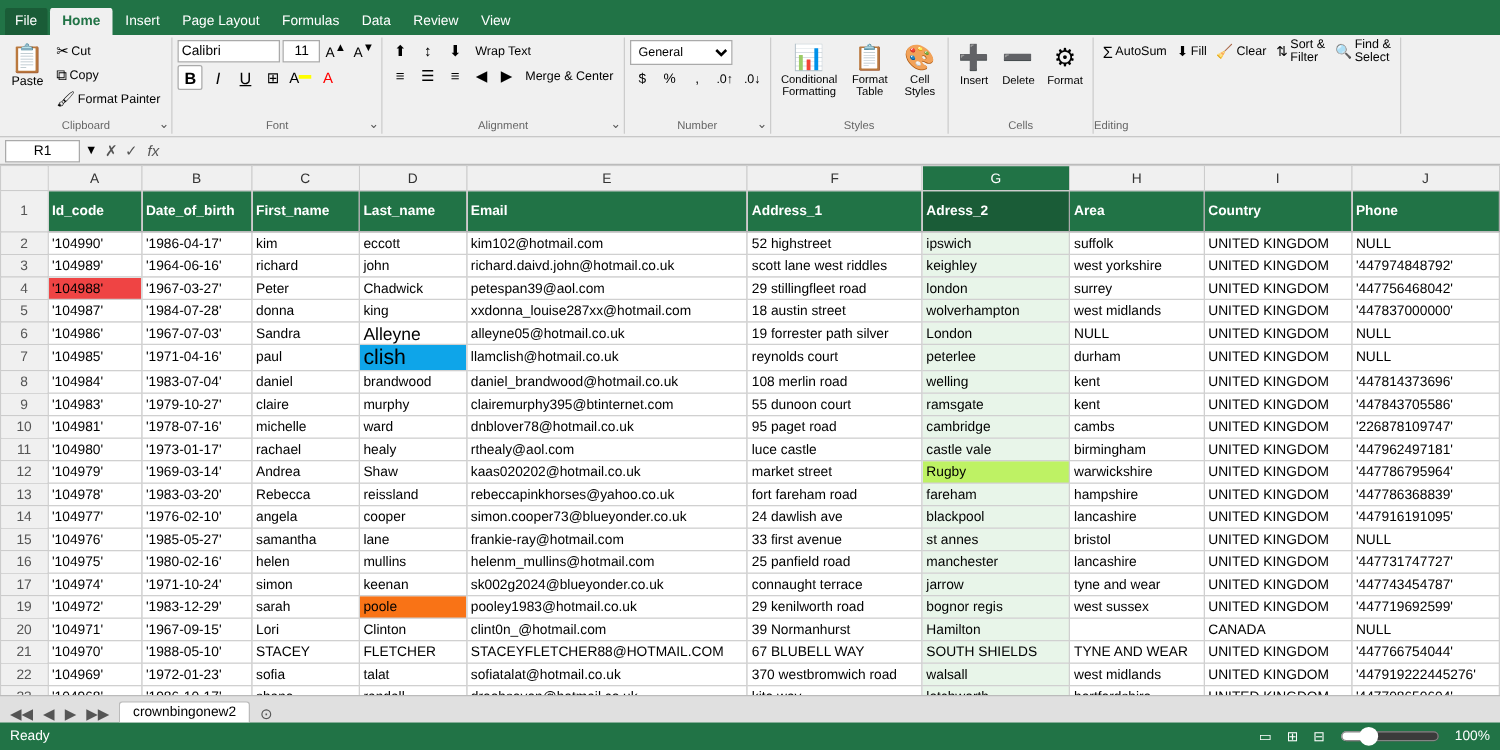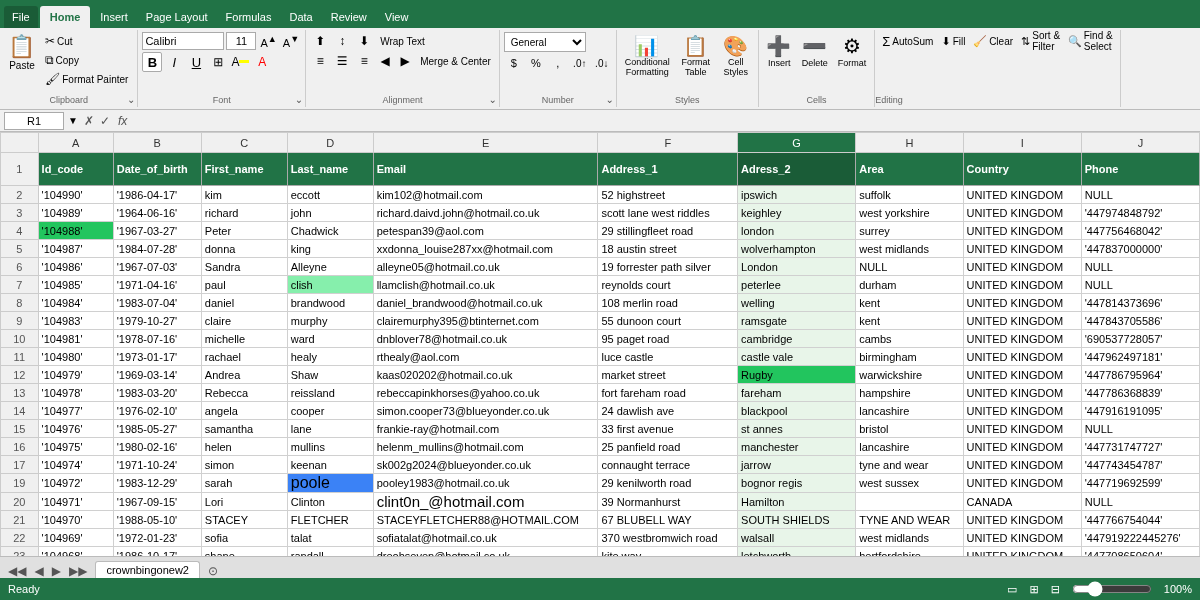--- a/index.html
+++ b/index.html
@@ -242,21 +242,21 @@
           <td style="border: 1px solid rgb(208, 208, 208); font-size: 11px; padding: 0px 3px; height: 18px; white-space: nowrap; overflow: hidden; background: rgb(255, 255, 255); cursor: cell;">john</td>
           <td style="border: 1px solid rgb(208, 208, 208); font-size: 11px; padding: 0px 3px; height: 18px; white-space: nowrap; overflow: hidden; background: rgb(255, 255, 255); cursor: cell;">richard.daivd.john@hotmail.co.uk</td>
           <td style="border: 1px solid rgb(208, 208, 208); font-size: 11px; padding: 0px 3px; height: 18px; white-space: nowrap; overflow: hidden; background: rgb(255, 255, 255); cursor: cell;">scott lane west riddles</td>
           <td style="border: 1px solid rgb(208, 208, 208); font-size: 11px; padding: 0px 3px; height: 18px; white-space: nowrap; overflow: hidden; background: rgb(232, 245, 233); cursor: cell;">keighley</td>
           <td style="border: 1px solid rgb(208, 208, 208); font-size: 11px; padding: 0px 3px; height: 18px; white-space: nowrap; overflow: hidden; background: rgb(255, 255, 255); cursor: cell;">west yorkshire</td>
           <td style="border: 1px solid rgb(208, 208, 208); font-size: 11px; padding: 0px 3px; height: 18px; white-space: nowrap; overflow: hidden; background: rgb(255, 255, 255); cursor: cell;">UNITED KINGDOM</td>
           <td style="border: 1px solid rgb(208, 208, 208); font-size: 11px; padding: 0px 3px; height: 18px; white-space: nowrap; overflow: hidden; background: rgb(255, 255, 255); cursor: cell;">'447974848792'</td>
         </tr>
         <tr>
           <td style="background: rgb(240, 240, 240); text-align: center; color: rgb(85, 85, 85); border: 1px solid rgb(204, 204, 204); min-width: 35px; width: 35px; height: 18px; position: sticky; left: 0px; z-index: 5;">4</td>
-          <td style="border: 1px solid rgb(208, 208, 208); font-size: 11px; padding: 0px 3px; height: 18px; white-space: nowrap; overflow: hidden; background: #22c55e; cursor: cell;">'104988'</td>
+          <td style="border: 1px solid rgb(208, 208, 208); font-size: 11px; padding: 0px 3px; height: 18px; white-space: nowrap; overflow: hidden; background: #ef4444; cursor: cell;">'104988'</td>
           <td style="border: 1px solid rgb(208, 208, 208); font-size: 11px; padding: 0px 3px; height: 18px; white-space: nowrap; overflow: hidden; background: rgb(255, 255, 255); cursor: cell;">'1967-03-27'</td>
           <td style="border: 1px solid rgb(208, 208, 208); font-size: 11px; padding: 0px 3px; height: 18px; white-space: nowrap; overflow: hidden; background: rgb(255, 255, 255); cursor: cell;">Peter</td>
           <td style="border: 1px solid rgb(208, 208, 208); font-size: 11px; padding: 0px 3px; height: 18px; white-space: nowrap; overflow: hidden; background: rgb(255, 255, 255); cursor: cell;">Chadwick</td>
           <td style="border: 1px solid rgb(208, 208, 208); font-size: 11px; padding: 0px 3px; height: 18px; white-space: nowrap; overflow: hidden; background: rgb(255, 255, 255); cursor: cell;">petespan39@aol.com</td>
           <td style="border: 1px solid rgb(208, 208, 208); font-size: 11px; padding: 0px 3px; height: 18px; white-space: nowrap; overflow: hidden; background: rgb(255, 255, 255); cursor: cell;">29 stillingfleet road</td>
           <td style="border: 1px solid rgb(208, 208, 208); font-size: 11px; padding: 0px 3px; height: 18px; white-space: nowrap; overflow: hidden; background: rgb(232, 245, 233); cursor: cell;">london</td>
           <td style="border: 1px solid rgb(208, 208, 208); font-size: 11px; padding: 0px 3px; height: 18px; white-space: nowrap; overflow: hidden; background: rgb(255, 255, 255); cursor: cell;">surrey</td>
           <td style="border: 1px solid rgb(208, 208, 208); font-size: 11px; padding: 0px 3px; height: 18px; white-space: nowrap; overflow: hidden; background: rgb(255, 255, 255); cursor: cell;">UNITED KINGDOM</td>
           <td style="border: 1px solid rgb(208, 208, 208); font-size: 11px; padding: 0px 3px; height: 18px; white-space: nowrap; overflow: hidden; background: rgb(255, 255, 255); cursor: cell;">'447756468042'</td>
         </tr>
@@ -271,34 +271,34 @@
           <td style="border: 1px solid rgb(208, 208, 208); font-size: 11px; padding: 0px 3px; height: 18px; white-space: nowrap; overflow: hidden; background: rgb(232, 245, 233); cursor: cell;">wolverhampton</td>
           <td style="border: 1px solid rgb(208, 208, 208); font-size: 11px; padding: 0px 3px; height: 18px; white-space: nowrap; overflow: hidden; background: rgb(255, 255, 255); cursor: cell;">west midlands</td>
           <td style="border: 1px solid rgb(208, 208, 208); font-size: 11px; padding: 0px 3px; height: 18px; white-space: nowrap; overflow: hidden; background: rgb(255, 255, 255); cursor: cell;">UNITED KINGDOM</td>
           <td style="border: 1px solid rgb(208, 208, 208); font-size: 11px; padding: 0px 3px; height: 18px; white-space: nowrap; overflow: hidden; background: rgb(255, 255, 255); cursor: cell;">'447837000000'</td>
         </tr>
         <tr>
           <td style="background: rgb(240, 240, 240); text-align: center; color: rgb(85, 85, 85); border: 1px solid rgb(204, 204, 204); min-width: 35px; width: 35px; height: 18px; position: sticky; left: 0px; z-index: 5;">6</td>
           <td style="border: 1px solid rgb(208, 208, 208); font-size: 11px; padding: 0px 3px; height: 18px; white-space: nowrap; overflow: hidden; background: rgb(255, 255, 255); cursor: cell;">'104986'</td>
           <td style="border: 1px solid rgb(208, 208, 208); font-size: 11px; padding: 0px 3px; height: 18px; white-space: nowrap; overflow: hidden; background: rgb(255, 255, 255); cursor: cell;">'1967-07-03'</td>
           <td style="border: 1px solid rgb(208, 208, 208); font-size: 11px; padding: 0px 3px; height: 18px; white-space: nowrap; overflow: hidden; background: rgb(255, 255, 255); cursor: cell;">Sandra</td>
-          <td style="border: 1px solid rgb(208, 208, 208); font-size: 11px; padding: 0px 3px; height: 18px; white-space: nowrap; overflow: hidden; background: rgb(255, 255, 255); cursor: cell;">Alleyne</td>
+          <td style="border: 1px solid rgb(208, 208, 208); font-size: 14px; padding: 0px 3px; height: 18px; white-space: nowrap; overflow: hidden; background: rgb(255, 255, 255); cursor: cell;">Alleyne</td>
           <td style="border: 1px solid rgb(208, 208, 208); font-size: 11px; padding: 0px 3px; height: 18px; white-space: nowrap; overflow: hidden; background: rgb(255, 255, 255); cursor: cell;">alleyne05@hotmail.co.uk</td>
           <td style="border: 1px solid rgb(208, 208, 208); font-size: 11px; padding: 0px 3px; height: 18px; white-space: nowrap; overflow: hidden; background: rgb(255, 255, 255); cursor: cell;">19 forrester path silver</td>
           <td style="border: 1px solid rgb(208, 208, 208); font-size: 11px; padding: 0px 3px; height: 18px; white-space: nowrap; overflow: hidden; background: rgb(232, 245, 233); cursor: cell;">London</td>
           <td style="border: 1px solid rgb(208, 208, 208); font-size: 11px; padding: 0px 3px; height: 18px; white-space: nowrap; overflow: hidden; background: rgb(255, 255, 255); cursor: cell;">NULL</td>
           <td style="border: 1px solid rgb(208, 208, 208); font-size: 11px; padding: 0px 3px; height: 18px; white-space: nowrap; overflow: hidden; background: rgb(255, 255, 255); cursor: cell;">UNITED KINGDOM</td>
           <td style="border: 1px solid rgb(208, 208, 208); font-size: 11px; padding: 0px 3px; height: 18px; white-space: nowrap; overflow: hidden; background: rgb(255, 255, 255); cursor: cell;">NULL</td>
         </tr>
         <tr>
           <td style="background: rgb(240, 240, 240); text-align: center; color: rgb(85, 85, 85); border: 1px solid rgb(204, 204, 204); min-width: 35px; width: 35px; height: 18px; position: sticky; left: 0px; z-index: 5;">7</td>
           <td style="border: 1px solid rgb(208, 208, 208); font-size: 11px; padding: 0px 3px; height: 18px; white-space: nowrap; overflow: hidden; background: rgb(255, 255, 255); cursor: cell;">'104985'</td>
           <td style="border: 1px solid rgb(208, 208, 208); font-size: 11px; padding: 0px 3px; height: 18px; white-space: nowrap; overflow: hidden; background: rgb(255, 255, 255); cursor: cell;">'1971-04-16'</td>
           <td style="border: 1px solid rgb(208, 208, 208); font-size: 11px; padding: 0px 3px; height: 18px; white-space: nowrap; overflow: hidden; background: rgb(255, 255, 255); cursor: cell;">paul</td>
-          <td style="border: 1px solid rgb(208, 208, 208); font-size: 11px; padding: 0px 3px; height: 18px; white-space: nowrap; overflow: hidden; background: #86efac; cursor: cell;">clish</td>
+          <td style="border: 1px solid rgb(208, 208, 208); font-size: 17px; padding: 0px 3px; height: 18px; white-space: nowrap; overflow: hidden; background: #0ea5e9; cursor: cell;">clish</td>
           <td style="border: 1px solid rgb(208, 208, 208); font-size: 11px; padding: 0px 3px; height: 18px; white-space: nowrap; overflow: hidden; background: rgb(255, 255, 255); cursor: cell;">llamclish@hotmail.co.uk</td>
           <td style="border: 1px solid rgb(208, 208, 208); font-size: 11px; padding: 0px 3px; height: 18px; white-space: nowrap; overflow: hidden; background: rgb(255, 255, 255); cursor: cell;">reynolds court</td>
           <td style="border: 1px solid rgb(208, 208, 208); font-size: 11px; padding: 0px 3px; height: 18px; white-space: nowrap; overflow: hidden; background: rgb(232, 245, 233); cursor: cell;">peterlee</td>
           <td style="border: 1px solid rgb(208, 208, 208); font-size: 11px; padding: 0px 3px; height: 18px; white-space: nowrap; overflow: hidden; background: rgb(255, 255, 255); cursor: cell;">durham</td>
           <td style="border: 1px solid rgb(208, 208, 208); font-size: 11px; padding: 0px 3px; height: 18px; white-space: nowrap; overflow: hidden; background: rgb(255, 255, 255); cursor: cell;">UNITED KINGDOM</td>
           <td style="border: 1px solid rgb(208, 208, 208); font-size: 11px; padding: 0px 3px; height: 18px; white-space: nowrap; overflow: hidden; background: rgb(255, 255, 255); cursor: cell;">NULL</td>
         </tr>
         <tr>
           <td style="background: rgb(240, 240, 240); text-align: center; color: rgb(85, 85, 85); border: 1px solid rgb(204, 204, 204); min-width: 35px; width: 35px; height: 18px; position: sticky; left: 0px; z-index: 5;">8</td>
           <td style="border: 1px solid rgb(208, 208, 208); font-size: 11px; padding: 0px 3px; height: 18px; white-space: nowrap; overflow: hidden; background: rgb(255, 255, 255); cursor: cell;">'104984'</td>
@@ -329,21 +329,21 @@
           <td style="background: rgb(240, 240, 240); text-align: center; color: rgb(85, 85, 85); border: 1px solid rgb(204, 204, 204); min-width: 35px; width: 35px; height: 18px; position: sticky; left: 0px; z-index: 5;">10</td>
           <td style="border: 1px solid rgb(208, 208, 208); font-size: 11px; padding: 0px 3px; height: 18px; white-space: nowrap; overflow: hidden; background: rgb(255, 255, 255); cursor: cell;">'104981'</td>
           <td style="border: 1px solid rgb(208, 208, 208); font-size: 11px; padding: 0px 3px; height: 18px; white-space: nowrap; overflow: hidden; background: rgb(255, 255, 255); cursor: cell;">'1978-07-16'</td>
           <td style="border: 1px solid rgb(208, 208, 208); font-size: 11px; padding: 0px 3px; height: 18px; white-space: nowrap; overflow: hidden; background: rgb(255, 255, 255); cursor: cell;">michelle</td>
           <td style="border: 1px solid rgb(208, 208, 208); font-size: 11px; padding: 0px 3px; height: 18px; white-space: nowrap; overflow: hidden; background: rgb(255, 255, 255); cursor: cell;">ward</td>
           <td style="border: 1px solid rgb(208, 208, 208); font-size: 11px; padding: 0px 3px; height: 18px; white-space: nowrap; overflow: hidden; background: rgb(255, 255, 255); cursor: cell;">dnblover78@hotmail.co.uk</td>
           <td style="border: 1px solid rgb(208, 208, 208); font-size: 11px; padding: 0px 3px; height: 18px; white-space: nowrap; overflow: hidden; background: rgb(255, 255, 255); cursor: cell;">95 paget road</td>
           <td style="border: 1px solid rgb(208, 208, 208); font-size: 11px; padding: 0px 3px; height: 18px; white-space: nowrap; overflow: hidden; background: rgb(232, 245, 233); cursor: cell; margin-left: 16px;">cambridge</td>
           <td style="border: 1px solid rgb(208, 208, 208); font-size: 11px; padding: 0px 3px; height: 18px; white-space: nowrap; overflow: hidden; background: rgb(255, 255, 255); cursor: cell;">cambs</td>
           <td style="border: 1px solid rgb(208, 208, 208); font-size: 11px; padding: 0px 3px; height: 18px; white-space: nowrap; overflow: hidden; background: rgb(255, 255, 255); cursor: cell;">UNITED KINGDOM</td>
-          <td style="border: 1px solid rgb(208, 208, 208); font-size: 11px; padding: 0px 3px; height: 18px; white-space: nowrap; overflow: hidden; background: rgb(255, 255, 255); cursor: cell;">'690537728057'</td>
+          <td style="border: 1px solid rgb(208, 208, 208); font-size: 11px; padding: 0px 3px; height: 18px; white-space: nowrap; overflow: hidden; background: rgb(255, 255, 255); cursor: cell;">'226878109747'</td>
         </tr>
         <tr>
           <td style="background: rgb(240, 240, 240); text-align: center; color: rgb(85, 85, 85); border: 1px solid rgb(204, 204, 204); min-width: 35px; width: 35px; height: 18px; position: sticky; left: 0px; z-index: 5;">11</td>
           <td style="border: 1px solid rgb(208, 208, 208); font-size: 11px; padding: 0px 3px; height: 18px; white-space: nowrap; overflow: hidden; background: rgb(255, 255, 255); cursor: cell;">'104980'</td>
           <td style="border: 1px solid rgb(208, 208, 208); font-size: 11px; padding: 0px 3px; height: 18px; white-space: nowrap; overflow: hidden; background: rgb(255, 255, 255); cursor: cell;">'1973-01-17'</td>
           <td style="border: 1px solid rgb(208, 208, 208); font-size: 11px; padding: 0px 3px; height: 18px; white-space: nowrap; overflow: hidden; background: rgb(255, 255, 255); cursor: cell;">rachael</td>
           <td style="border: 1px solid rgb(208, 208, 208); font-size: 11px; padding: 0px 3px; height: 18px; white-space: nowrap; overflow: hidden; background: rgb(255, 255, 255); cursor: cell;">healy</td>
           <td style="border: 1px solid rgb(208, 208, 208); font-size: 11px; padding: 0px 3px; height: 18px; white-space: nowrap; overflow: hidden; background: rgb(255, 255, 255); cursor: cell;">rthealy@aol.com</td>
           <td style="border: 1px solid rgb(208, 208, 208); font-size: 11px; padding: 0px 3px; height: 18px; white-space: nowrap; overflow: hidden; background: rgb(255, 255, 255); cursor: cell;">luce castle</td>
           <td style="border: 1px solid rgb(208, 208, 208); font-size: 11px; padding: 0px 3px; height: 18px; white-space: nowrap; overflow: hidden; background: rgb(232, 245, 233); cursor: cell;">castle vale</td>
@@ -352,21 +352,21 @@
           <td style="border: 1px solid rgb(208, 208, 208); font-size: 11px; padding: 0px 3px; height: 18px; white-space: nowrap; overflow: hidden; background: rgb(255, 255, 255); cursor: cell;">'447962497181'</td>
         </tr>
         <tr>
           <td style="background: rgb(240, 240, 240); text-align: center; color: rgb(85, 85, 85); border: 1px solid rgb(204, 204, 204); min-width: 35px; width: 35px; height: 18px; position: sticky; left: 0px; z-index: 5;">12</td>
           <td style="border: 1px solid rgb(208, 208, 208); font-size: 11px; padding: 0px 3px; height: 18px; white-space: nowrap; overflow: hidden; background: rgb(255, 255, 255); cursor: cell;">'104979'</td>
           <td style="border: 1px solid rgb(208, 208, 208); font-size: 11px; padding: 0px 3px; height: 18px; white-space: nowrap; overflow: hidden; background: rgb(255, 255, 255); cursor: cell;">'1969-03-14'</td>
           <td style="border: 1px solid rgb(208, 208, 208); font-size: 11px; padding: 0px 3px; height: 18px; white-space: nowrap; overflow: hidden; background: rgb(255, 255, 255); cursor: cell;">Andrea</td>
           <td style="border: 1px solid rgb(208, 208, 208); font-size: 11px; padding: 0px 3px; height: 18px; white-space: nowrap; overflow: hidden; background: rgb(255, 255, 255); cursor: cell;">Shaw</td>
           <td style="border: 1px solid rgb(208, 208, 208); font-size: 11px; padding: 0px 3px; height: 18px; white-space: nowrap; overflow: hidden; background: rgb(255, 255, 255); cursor: cell;">kaas020202@hotmail.co.uk</td>
           <td style="border: 1px solid rgb(208, 208, 208); font-size: 11px; padding: 0px 3px; height: 18px; white-space: nowrap; overflow: hidden; background: rgb(255, 255, 255); cursor: cell;">market street</td>
-          <td style="border: 1px solid rgb(208, 208, 208); font-size: 11px; padding: 0px 3px; height: 18px; white-space: nowrap; overflow: hidden; background: #22c55e; cursor: cell;">Rugby</td>
+          <td style="border: 1px solid rgb(208, 208, 208); font-size: 11px; padding: 0px 3px; height: 18px; white-space: nowrap; overflow: hidden; background: #bef264; cursor: cell;">Rugby</td>
           <td style="border: 1px solid rgb(208, 208, 208); font-size: 11px; padding: 0px 3px; height: 18px; white-space: nowrap; overflow: hidden; background: rgb(255, 255, 255); cursor: cell;">warwickshire</td>
           <td style="border: 1px solid rgb(208, 208, 208); font-size: 11px; padding: 0px 3px; height: 18px; white-space: nowrap; overflow: hidden; background: rgb(255, 255, 255); cursor: cell;">UNITED KINGDOM</td>
           <td style="border: 1px solid rgb(208, 208, 208); font-size: 11px; padding: 0px 3px; height: 18px; white-space: nowrap; overflow: hidden; background: rgb(255, 255, 255); cursor: cell;">'447786795964'</td>
         </tr>
         <tr>
           <td style="background: rgb(240, 240, 240); text-align: center; color: rgb(85, 85, 85); border: 1px solid rgb(204, 204, 204); min-width: 35px; width: 35px; height: 18px; position: sticky; left: 0px; z-index: 5;">13</td>
           <td style="border: 1px solid rgb(208, 208, 208); font-size: 11px; padding: 0px 3px; height: 18px; white-space: nowrap; overflow: hidden; background: rgb(255, 255, 255); cursor: cell;">'104978'</td>
           <td style="border: 1px solid rgb(208, 208, 208); font-size: 11px; padding: 0px 3px; height: 18px; white-space: nowrap; overflow: hidden; background: rgb(255, 255, 255); cursor: cell;">'1983-03-20'</td>
           <td style="border: 1px solid rgb(208, 208, 208); font-size: 11px; padding: 0px 3px; height: 18px; white-space: nowrap; overflow: hidden; background: rgb(255, 255, 255); cursor: cell;">Rebecca</td>
           <td style="border: 1px solid rgb(208, 208, 208); font-size: 11px; padding: 0px 3px; height: 18px; white-space: nowrap; overflow: hidden; background: rgb(255, 255, 255); cursor: cell;">reissland</td>
@@ -427,35 +427,35 @@
           <td style="border: 1px solid rgb(208, 208, 208); font-size: 11px; padding: 0px 3px; height: 18px; white-space: nowrap; overflow: hidden; background: rgb(232, 245, 233); cursor: cell;">jarrow</td>
           <td style="border: 1px solid rgb(208, 208, 208); font-size: 11px; padding: 0px 3px; height: 18px; white-space: nowrap; overflow: hidden; background: rgb(255, 255, 255); cursor: cell;">tyne and wear</td>
           <td style="border: 1px solid rgb(208, 208, 208); font-size: 11px; padding: 0px 3px; height: 18px; white-space: nowrap; overflow: hidden; background: rgb(255, 255, 255); cursor: cell;">UNITED KINGDOM</td>
           <td style="border: 1px solid rgb(208, 208, 208); font-size: 11px; padding: 0px 3px; height: 18px; white-space: nowrap; overflow: hidden; background: rgb(255, 255, 255); cursor: cell;">'447743454787'</td>
         </tr>
         <tr>
           <td style="background: rgb(240, 240, 240); text-align: center; color: rgb(85, 85, 85); border: 1px solid rgb(204, 204, 204); min-width: 35px; width: 35px; height: 18px; position: sticky; left: 0px; z-index: 5;">19</td>
           <td style="border: 1px solid rgb(208, 208, 208); font-size: 11px; padding: 0px 3px; height: 18px; white-space: nowrap; overflow: hidden; background: rgb(255, 255, 255); cursor: cell;">'104972'</td>
           <td style="border: 1px solid rgb(208, 208, 208); font-size: 11px; padding: 0px 3px; height: 18px; white-space: nowrap; overflow: hidden; background: rgb(255, 255, 255); cursor: cell;">'1983-12-29'</td>
           <td style="border: 1px solid rgb(208, 208, 208); font-size: 11px; padding: 0px 3px; height: 18px; white-space: nowrap; overflow: hidden; background: rgb(255, 255, 255); cursor: cell;">sarah</td>
-          <td style="border: 1px solid rgb(208, 208, 208); font-size: 16px; padding: 0px 3px; height: 18px; white-space: nowrap; overflow: hidden; background: #3b82f6; cursor: cell;">poole</td>
+          <td style="border: 1px solid rgb(208, 208, 208); font-size: 11px; padding: 0px 3px; height: 18px; white-space: nowrap; overflow: hidden; background: #f97316; cursor: cell;">poole</td>
           <td style="border: 1px solid rgb(208, 208, 208); font-size: 11px; padding: 0px 3px; height: 18px; white-space: nowrap; overflow: hidden; background: rgb(255, 255, 255); cursor: cell;">pooley1983@hotmail.co.uk</td>
           <td style="border: 1px solid rgb(208, 208, 208); font-size: 11px; padding: 0px 3px; height: 18px; white-space: nowrap; overflow: hidden; background: rgb(255, 255, 255); cursor: cell;">29 kenilworth road</td>
           <td style="border: 1px solid rgb(208, 208, 208); font-size: 11px; padding: 0px 3px; height: 18px; white-space: nowrap; overflow: hidden; background: rgb(232, 245, 233); cursor: cell;">bognor regis</td>
           <td style="border: 1px solid rgb(208, 208, 208); font-size: 11px; padding: 0px 3px; height: 18px; white-space: nowrap; overflow: hidden; background: rgb(255, 255, 255); cursor: cell;">west sussex</td>
           <td style="border: 1px solid rgb(208, 208, 208); font-size: 11px; padding: 0px 3px; height: 18px; white-space: nowrap; overflow: hidden; background: rgb(255, 255, 255); cursor: cell;">UNITED KINGDOM</td>
           <td style="border: 1px solid rgb(208, 208, 208); font-size: 11px; padding: 0px 3px; height: 18px; white-space: nowrap; overflow: hidden; background: rgb(255, 255, 255); cursor: cell;">'447719692599'</td>
         </tr>
         <tr>
           <td style="background: rgb(240, 240, 240); text-align: center; color: rgb(85, 85, 85); border: 1px solid rgb(204, 204, 204); min-width: 35px; width: 35px; height: 18px; position: sticky; left: 0px; z-index: 5;">20</td>
           <td style="border: 1px solid rgb(208, 208, 208); font-size: 11px; padding: 0px 3px; height: 18px; white-space: nowrap; overflow: hidden; background: rgb(255, 255, 255); cursor: cell;">'104971'</td>
           <td style="border: 1px solid rgb(208, 208, 208); font-size: 11px; padding: 0px 3px; height: 18px; white-space: nowrap; overflow: hidden; background: rgb(255, 255, 255); cursor: cell;">'1967-09-15'</td>
           <td style="border: 1px solid rgb(208, 208, 208); font-size: 11px; padding: 0px 3px; height: 18px; white-space: nowrap; overflow: hidden; background: rgb(255, 255, 255); cursor: cell;">Lori</td>
           <td style="border: 1px solid rgb(208, 208, 208); font-size: 11px; padding: 0px 3px; height: 18px; white-space: nowrap; overflow: hidden; background: rgb(255, 255, 255); cursor: cell;">Clinton</td>
-          <td style="border: 1px solid rgb(208, 208, 208); font-size: 15px; padding: 0px 3px; height: 18px; white-space: nowrap; overflow: hidden; background: rgb(255, 255, 255); cursor: cell;">clint0n_@hotmail.com</td>
+          <td style="border: 1px solid rgb(208, 208, 208); font-size: 11px; padding: 0px 3px; height: 18px; white-space: nowrap; overflow: hidden; background: rgb(255, 255, 255); cursor: cell;">clint0n_@hotmail.com</td>
           <td style="border: 1px solid rgb(208, 208, 208); font-size: 11px; padding: 0px 3px; height: 18px; white-space: nowrap; overflow: hidden; background: rgb(255, 255, 255); cursor: cell;">39 Normanhurst</td>
           <td style="border: 1px solid rgb(208, 208, 208); font-size: 11px; padding: 0px 3px; height: 18px; white-space: nowrap; overflow: hidden; background: rgb(232, 245, 233); cursor: cell;">Hamilton</td>
           <td style="border: 1px solid rgb(208, 208, 208); font-size: 11px; padding: 0px 3px; height: 18px; white-space: nowrap; overflow: hidden; background: rgb(255, 255, 255); cursor: cell;"></td>
           <td style="border: 1px solid rgb(208, 208, 208); font-size: 11px; padding: 0px 3px; height: 18px; white-space: nowrap; overflow: hidden; background: rgb(255, 255, 255); cursor: cell;">CANADA</td>
           <td style="border: 1px solid rgb(208, 208, 208); font-size: 11px; padding: 0px 3px; height: 18px; white-space: nowrap; overflow: hidden; background: rgb(255, 255, 255); cursor: cell;">NULL</td>
         </tr>
         <tr>
           <td style="background: rgb(240, 240, 240); text-align: center; color: rgb(85, 85, 85); border: 1px solid rgb(204, 204, 204); min-width: 35px; width: 35px; height: 18px; position: sticky; left: 0px; z-index: 5;">21</td>
           <td style="border: 1px solid rgb(208, 208, 208); font-size: 11px; padding: 0px 3px; height: 18px; white-space: nowrap; overflow: hidden; background: rgb(255, 255, 255); cursor: cell;">'104970'</td>
           <td style="border: 1px solid rgb(208, 208, 208); font-size: 11px; padding: 0px 3px; height: 18px; white-space: nowrap; overflow: hidden; background: rgb(255, 255, 255); cursor: cell;">'1988-05-10'</td>

